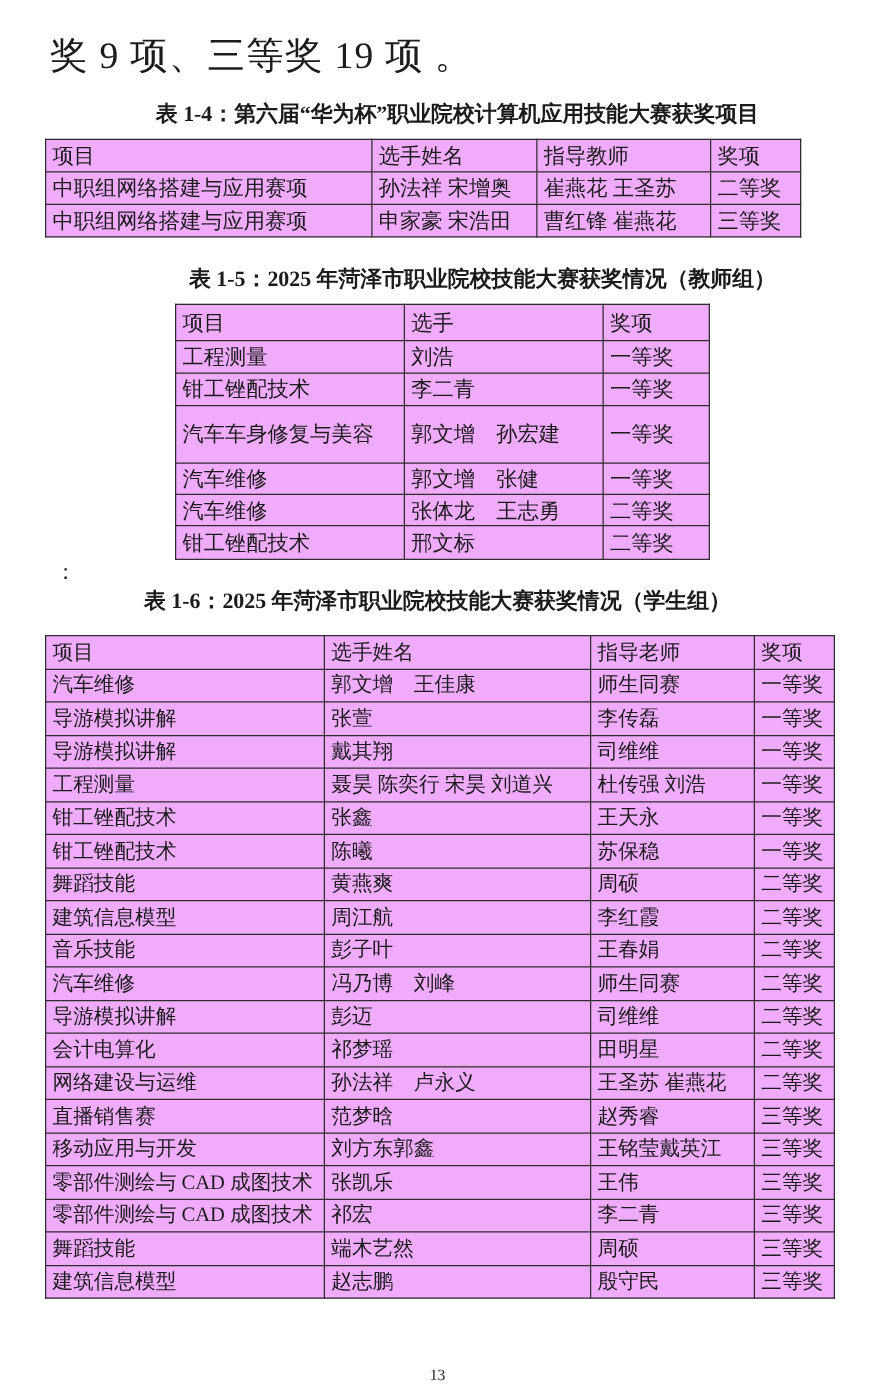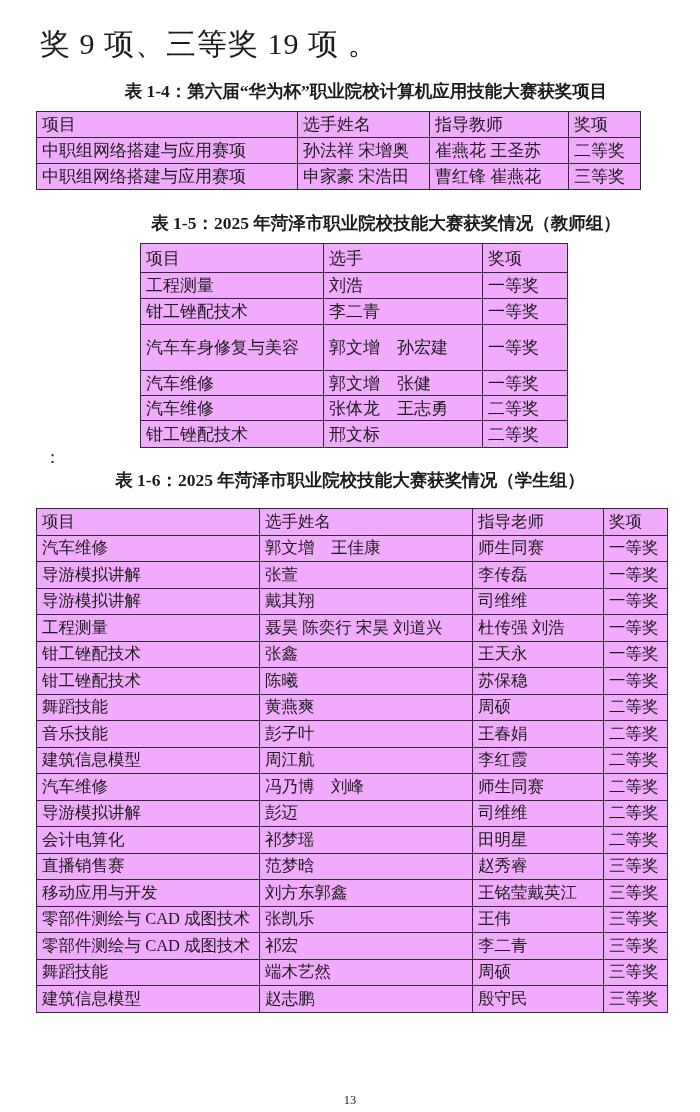--- a/index.html
+++ b/index.html
@@ -203,50 +203,56 @@
           <td>苏保稳</td>
           <td>一等奖</td>
         </tr>
         <tr>
           <td>舞蹈技能</td>
           <td>黄燕爽</td>
           <td>周硕</td>
           <td>二等奖</td>
         </tr>
         <tr>
+          <td>建筑信息模型</td>
+          <td>周江航</td>
+          <td>李红霞</td>
+          <td>二等奖</td>
+        </tr>
+        <tr>
           <td>音乐技能</td>
           <td>彭子叶</td>
           <td>王春娟</td>
           <td>二等奖</td>
         </tr>
         <tr>
-          <td>建筑信息模型</td>
-          <td>周江航</td>
-          <td>李红霞</td>
-          <td>二等奖</td>
-        </tr>
-        <tr>
           <td>汽车维修</td>
           <td>冯乃博　刘峰</td>
           <td>师生同赛</td>
           <td>二等奖</td>
         </tr>
         <tr>
           <td>导游模拟讲解</td>
           <td>彭迈</td>
           <td>司维维</td>
           <td>二等奖</td>
         </tr>
         <tr>
           <td>会计电算化</td>
           <td>祁梦瑶</td>
           <td>田明星</td>
           <td>二等奖</td>
         </tr>
         <tr>
+          <td>网络建设与运维</td>
+          <td>孙法祥　卢永义</td>
+          <td>王圣苏 崔燕花</td>
+          <td>二等奖</td>
+        </tr>
+        <tr>
           <td>直播销售赛</td>
           <td>范梦晗</td>
           <td>赵秀睿</td>
           <td>三等奖</td>
         </tr>
         <tr>
           <td>移动应用与开发</td>
           <td>刘方东郭鑫</td>
           <td>王铭莹戴英江</td>
           <td>三等奖</td>

